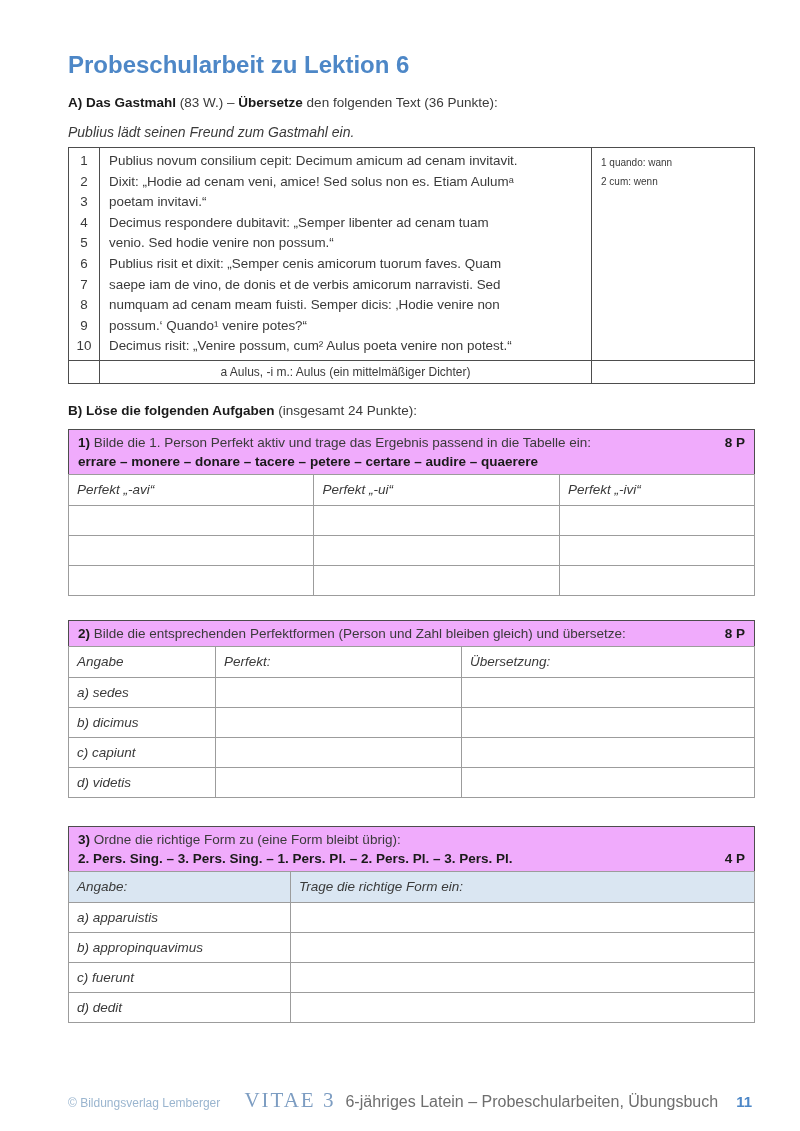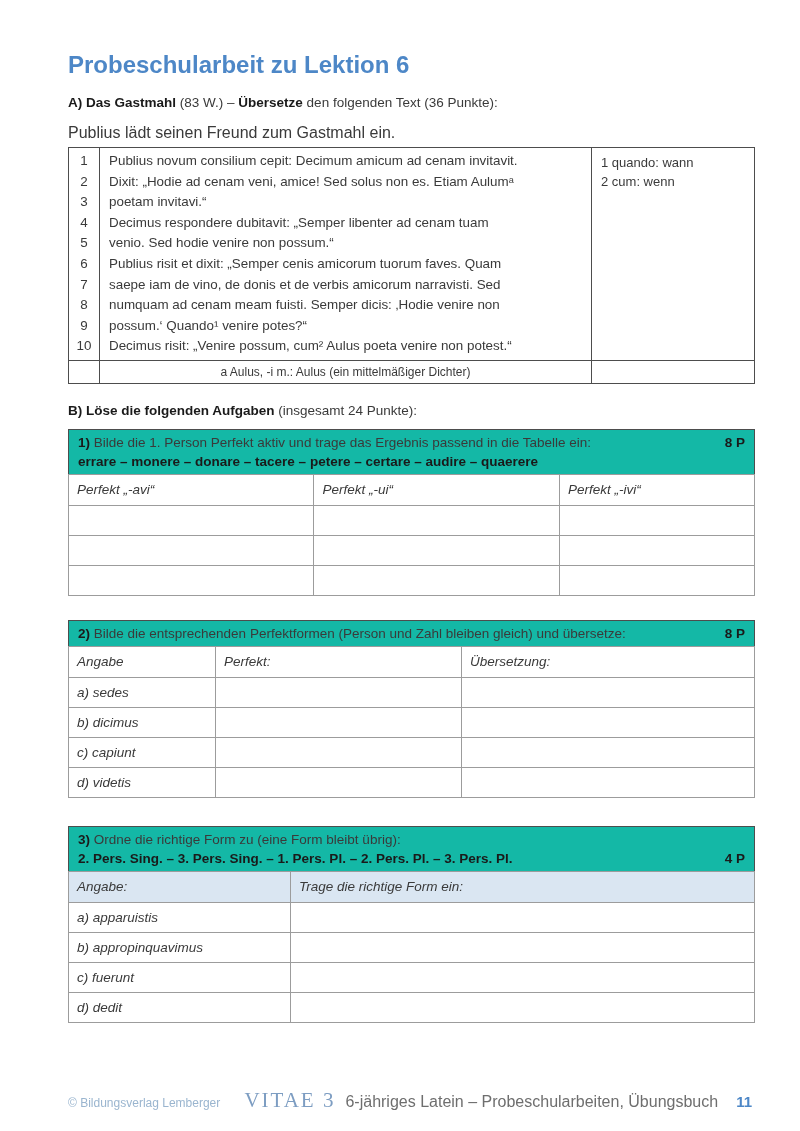--- a/index.html
+++ b/index.html
@@ -7,45 +7,45 @@
     width:800px; height:1131px; position:relative;
     background:#ffffff; color:#3a3a3a;
     font-family:"Liberation Sans", sans-serif;
   }
   .content { position:absolute; left:68px; width:687px; top:0;border-radius:29px; }
 
   .page-title { margin-top:50px; font-size:24px; font-weight:bold; color:#4d87c7; line-height:30px; }
 
   .line-a { margin-top:14px; font-size:13.5px; line-height:17px; }
   .line-a b { color:#1a1a1a; }
-  .intro { margin-top:13px; font-size:16px; line-height:17px; }
+  .intro { margin-top:13px; font-size:14px; font-style:italic; line-height:17px; }
 
   
   .latin-table { margin-top:6px; border:1px solid #4d4d4d; }
   .lt-grid { display:grid; grid-template-columns:31px 1fr 163px; }
   .lt-nums { border-right:1px solid #4d4d4d; text-align:center; padding:3px 0; }
   .lt-nums div { line-height:20.6px; font-size:13.4px; }
   .lt-text { padding:3px 9px; overflow:hidden; }
   .lt-text div { line-height:20.6px; font-size:13.4px; white-space:nowrap; }
   .lt-notes { border-left:1px solid #4d4d4d; padding:5px 9px; }
-  .lt-notes div { font-size:13px; line-height:19px; }
+  .lt-notes div { font-size:10px; line-height:19px; }
   .lt-foot { display:grid; grid-template-columns:31px 1fr 163px; border-top:1px solid #4d4d4d; }
   .lt-foot .fn-num { border-right:1px solid #4d4d4d; }
   .lt-foot .fn-text { padding:3px 9px; font-size:12px; line-height:16px;text-align:center; }
   .lt-foot .fn-notes { border-left:1px solid #4d4d4d; }
 
   .line-b { margin-top:18px; font-size:13.5px; line-height:17px; }
   .line-b b { color:#1a1a1a; }
 
   
   .ex-box { margin-top:10px; }
   .ex2-box { margin-top:24px; }
   .ex3-box { margin-top:28px; }
   .ex-header {
-    background:#14b8a6; border:1px solid #4d4d4d;
+    background:#f0abfc; border:1px solid #4d4d4d;
     padding:3px 9px; font-size:13.5px;
   }
   .ex-header .hline { display:flex; line-height:19px; }
   .ex-header .pts { margin-left:auto; font-weight:bold; color:#1a1a1a; }
   .ex-header b { color:#1a1a1a; }
 
   table.ex-table { width:100%; border-collapse:collapse; margin-top:-1px; table-layout:fixed; }
   table.ex-table td {
     border:1px solid #9c9c9c; padding:5px 8px;
     font-size:13.5px; vertical-align:middle;

